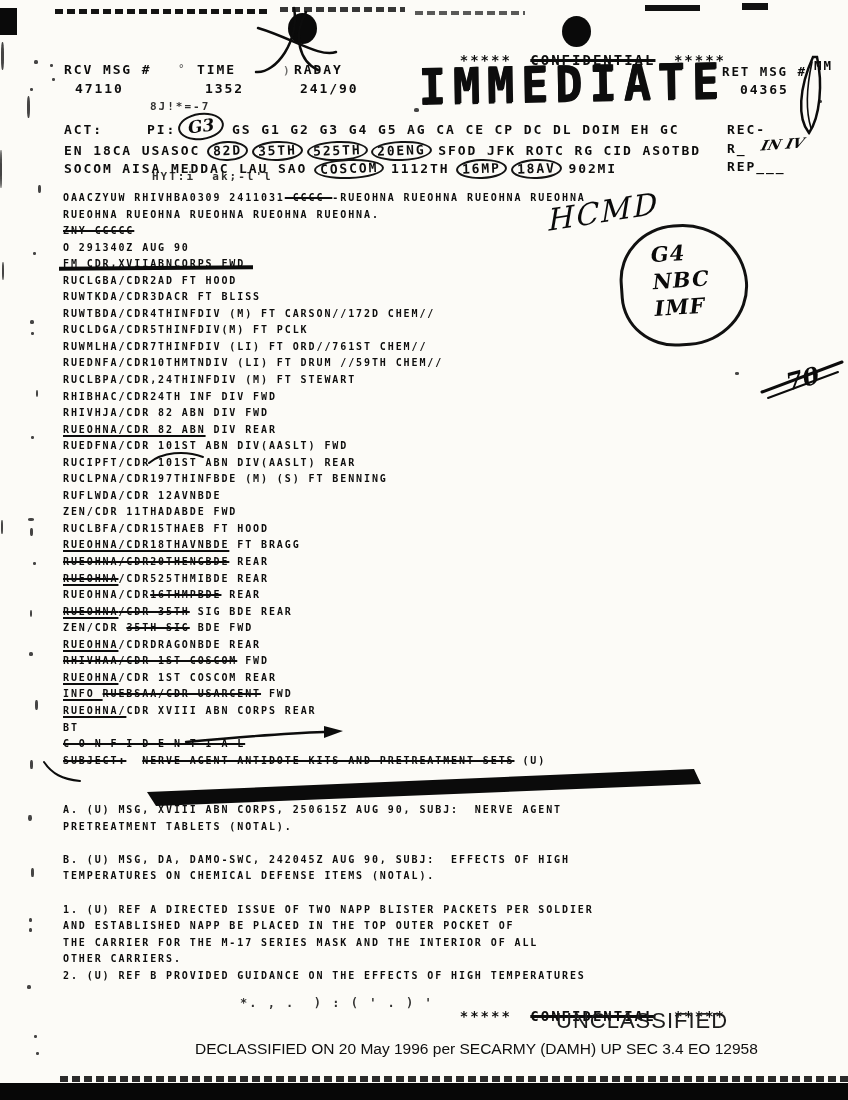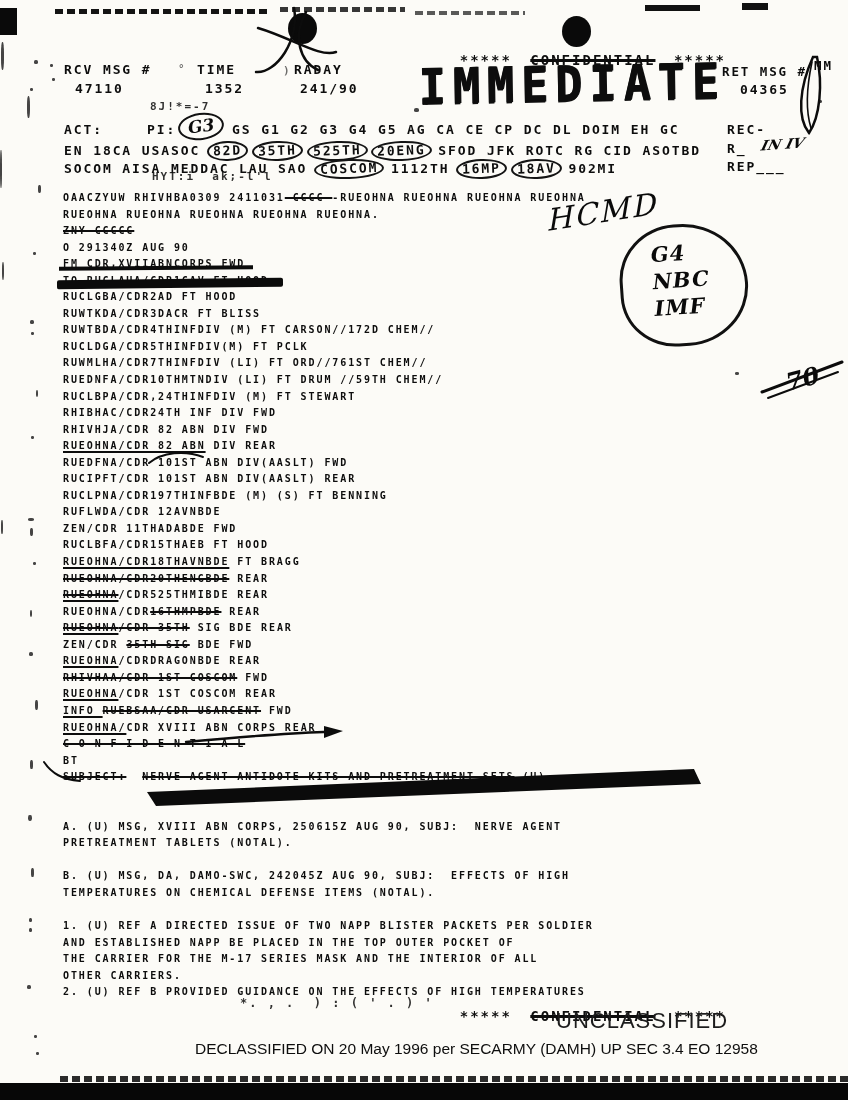--- a/index.html
+++ b/index.html
@@ -140,21 +140,20 @@
       <div>IMF</div>
     </div>
   <div class="abs hand" style="left:786px;top:364px;font-size:24px;font-weight:bold;transform:rotate(-14deg);">70</div>
 
   <div id="msg-lines" class="msg">
       <div class="mline"><span>OAACZYUW RHIVHBA0309 2411031</span><span class="st">-CCCC-</span><span>-RUEOHNA RUEOHNA RUEOHNA RUEOHNA</span></div>
       <div class="mline"><span>RUEOHNA RUEOHNA RUEOHNA RUEOHNA RUEOHNA.</span></div>
       <div class="mline"><span class="st">ZNY CCCCC</span></div>
       <div class="mline"><span>O 291340Z AUG 90</span></div>
       <div class="mline"><span class="unt">FM CDR,XVIIABNCORPS FWD</span></div>
-      <div class="mline"><span class="tst">TO RUCLAUA/CDR1CAV FT HOOD</span></div>
       <div class="mline"><span>RUCLGBA/CDR2AD FT HOOD</span></div>
       <div class="mline"><span>RUWTKDA/CDR3DACR FT BLISS</span></div>
       <div class="mline"><span>RUWTBDA/CDR4THINFDIV (M) FT CARSON//172D CHEM//</span></div>
       <div class="mline"><span>RUCLDGA/CDR5THINFDIV(M) FT PCLK</span></div>
       <div class="mline"><span>RUWMLHA/CDR7THINFDIV (LI) FT ORD//761ST CHEM//</span></div>
       <div class="mline"><span>RUEDNFA/CDR10THMTNDIV (LI) FT DRUM //59TH CHEM//</span></div>
       <div class="mline"><span>RUCLBPA/CDR,24THINFDIV (M) FT STEWART</span></div>
       <div class="mline"><span>RHIBHAC/CDR24TH INF DIV FWD</span></div>
       <div class="mline"><span>RHIVHJA/CDR 82 ABN DIV FWD</span></div>
       <div class="mline"><span class="un">RUEOHNA/CDR 82 ABN</span><span> DIV REAR</span></div>
@@ -168,22 +167,22 @@
       <div class="mline"><span class="st">RUEOHNA/CDR20THENGBDE</span><span> REAR</span></div>
       <div class="mline"><span class="st un">RUEOHNA</span><span>/CDR525THMIBDE REAR</span></div>
       <div class="mline"><span>RUEOHNA/CDR</span><span class="st">16THMPBDE</span><span> REAR</span></div>
       <div class="mline"><span class="st un">RUEOHNA</span><span class="st">/CDR 35TH</span><span> SIG BDE REAR</span></div>
       <div class="mline"><span>ZEN/CDR </span><span class="st">35TH SIG</span><span> BDE FWD</span></div>
       <div class="mline"><span class="un">RUEOHNA</span><span>/CDRDRAGONBDE REAR</span></div>
       <div class="mline"><span class="st">RHIVHAA/CDR 1ST COSCOM</span><span> FWD</span></div>
       <div class="mline"><span class="un">RUEOHNA</span><span>/CDR 1ST COSCOM REAR</span></div>
       <div class="mline"><span class="un">INFO </span><span class="st">RUEBSAA/CDR USARCENT</span><span> FWD</span></div>
       <div class="mline"><span class="un">RUEOHNA/</span><span>CDR XVIII ABN CORPS REAR</span></div>
+      <div class="mline"><span>BT</span></div>
       <div class="mline"><span class="st">C O N F I D E N T I A L</span></div>
-      <div class="mline"><span>BT</span></div>
       <div class="mline"><span class="st">SUBJECT:</span><span>  </span><span class="st">NERVE AGENT ANTIDOTE KITS AND PRETREATMENT SETS</span><span> (U)</span></div>
       <div class="mline">&nbsp;</div>
       <div class="mline">&nbsp;</div>
       <div class="mline"><span>A. (U) MSG, XVIII ABN CORPS, 250615Z AUG 90, SUBJ:  NERVE AGENT</span></div>
       <div class="mline"><span>PRETREATMENT TABLETS (NOTAL).</span></div>
       <div class="mline">&nbsp;</div>
       <div class="mline"><span>B. (U) MSG, DA, DAMO-SWC, 242045Z AUG 90, SUBJ:  EFFECTS OF HIGH</span></div>
       <div class="mline"><span>TEMPERATURES ON CHEMICAL DEFENSE ITEMS (NOTAL).</span></div>
       <div class="mline">&nbsp;</div>
       <div class="mline"><span>1. (U) REF A DIRECTED ISSUE OF TWO NAPP BLISTER PACKETS PER SOLDIER</span></div>

